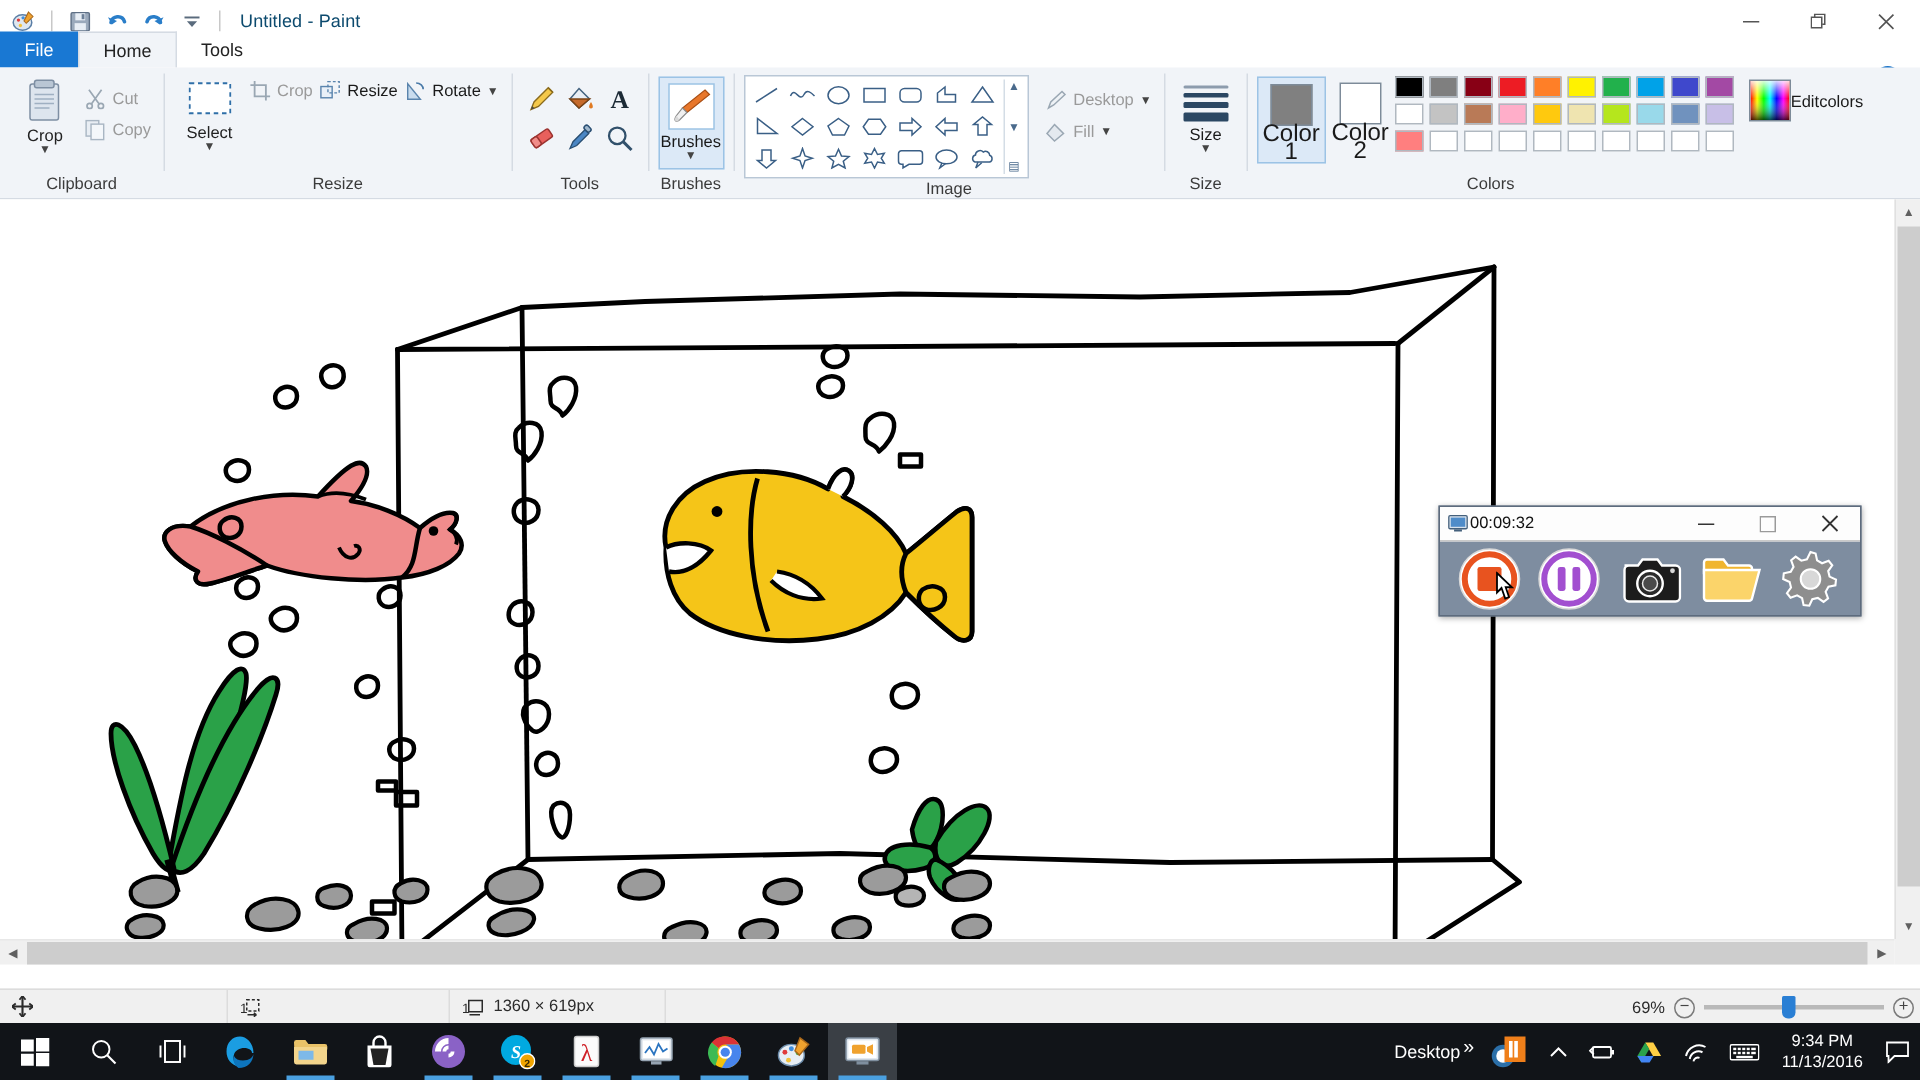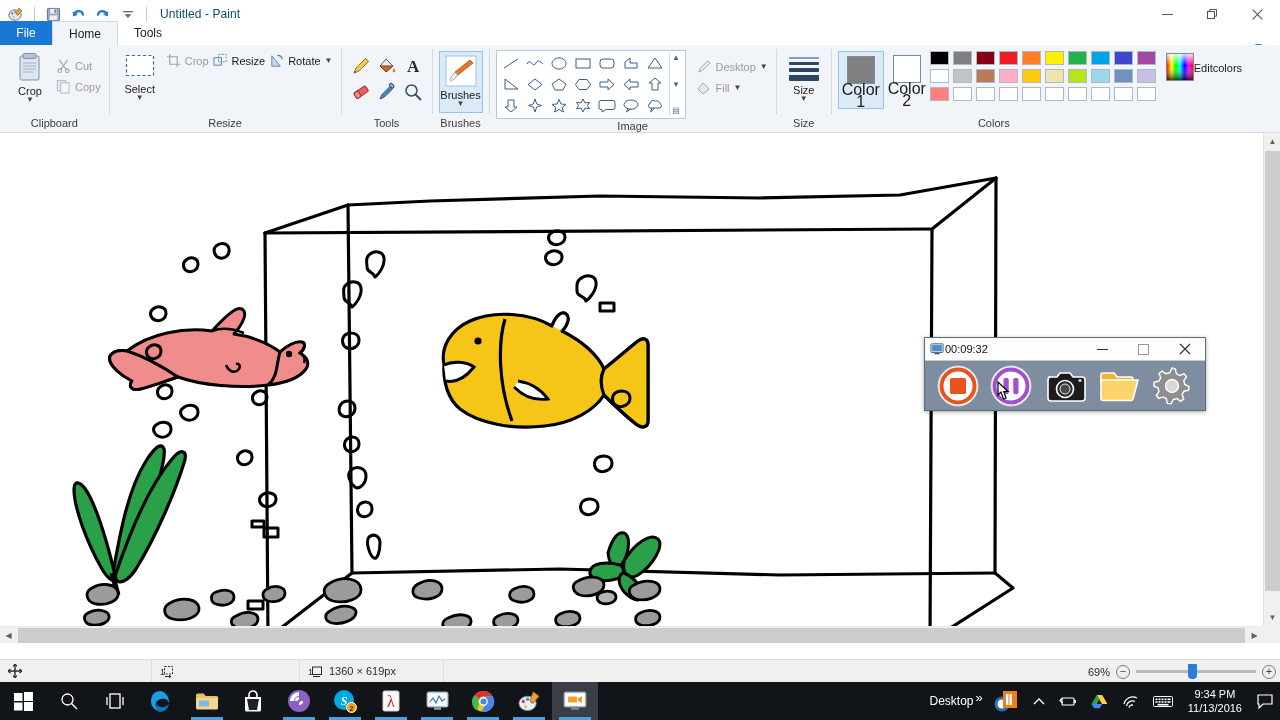--- a/index.html
+++ b/index.html
@@ -131,21 +131,21 @@
   .tb-item { width: 46px; height: 38px; display: flex; align-items: center; justify-content: center; position: relative; }
   .tb-item.running::after { content: ""; position: absolute; bottom: 0; left: 7px; right: 7px; height: 3px; background: #4aa0e0; }
   .tb-item.active { background: #3a3f45; }
   .tray { position: absolute; right: 0; top: 0; height: 38px; display: flex; align-items: center; gap: 0; }
   .tray-item { height: 38px; display: flex; align-items: center; justify-content: center; padding: 0 7px; color: #fff; }
   .clock { display: flex; flex-direction: column; align-items: center; justify-content: center; font-size: 11px; line-height: 14px; padding: 0 8px; }
   .desktop-lbl { font-size: 12px; padding-left: 10px; }
 
   
   .recorder {
-    position: absolute; left: 924px; top: 337px; width: 282px; height: 74px;
+    position: absolute; left: 959px; top: 337px; width: 282px; height: 74px;
     background: #7e8da0; border: 1px solid #5d6b7d;
     box-shadow: 0 1px 4px rgba(0,0,0,.35);
   }
   .rec-title {
     height: 23px; background: #fdfdfd; display: flex; align-items: center;
     border-bottom: 1px solid #c9c9c9; font-size: 11px; color: #111;
   }
   .rec-title .ico { width: 20px; display: flex; align-items: center; justify-content: center; padding-left: 4px; }
   .rec-wc { margin-left: auto; display: flex; }
   .rec-wc div { width: 41px; height: 23px; display: flex; align-items: center; justify-content: center; color: #333; }

